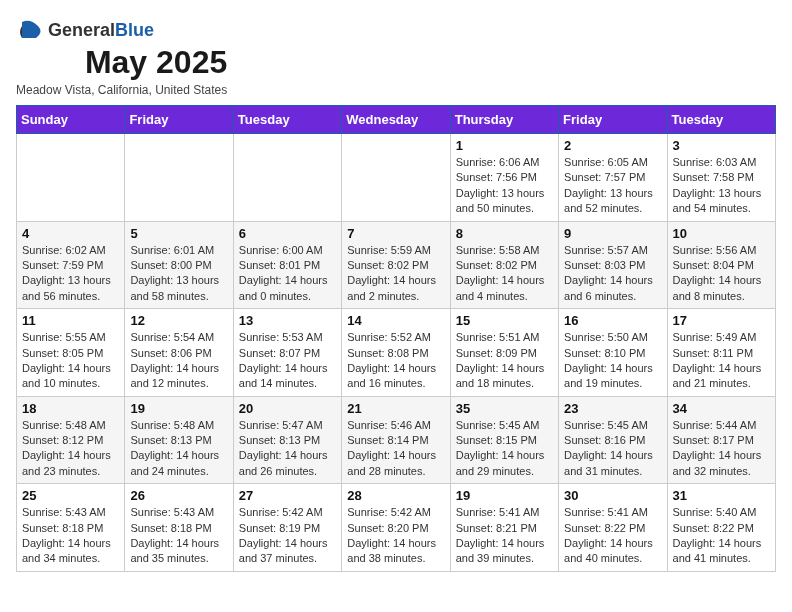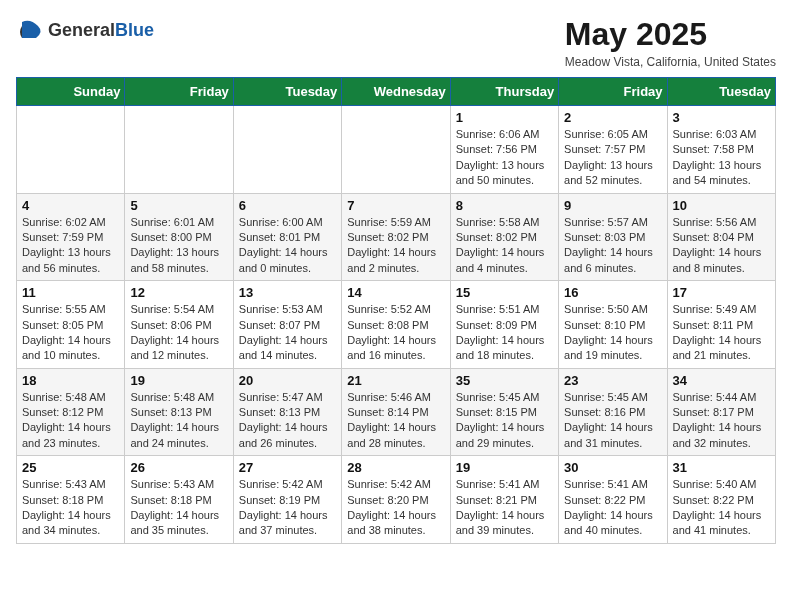--- a/index.html
+++ b/index.html
@@ -8,20 +8,21 @@
       background: #fff;
       width: 792px;
       min-height: 612px;
       padding: 16px;
     }
     .header-area {
       display: flex;
       align-items: flex-start;
       justify-content: space-between;
       margin-bottom: 8px;
+      flex-direction: column;
     }
     .logo {
       display: flex;
       align-items: center;
       gap: 4px;
     }
     .logo-text-general {
       font-size: 18px;
       font-weight: bold;
       color: #333;
@@ -29,44 +30,44 @@
     .logo-text-blue {
       font-size: 18px;
       font-weight: bold;
       color: #1a5fa8;
     }
     .logo-icon {
       width: 28px;
       height: 28px;
     }
     .title-area {
-      text-align: left;
+      text-align: right;
     }
     .main-title {
       font-size: 32px;
       font-weight: bold;
       color: #1a1a1a;
     }
     .subtitle {
       font-size: 12px;
       color: #444;
       margin-top: 2px;
     }
     .calendar {
       width: 100%;
       border-collapse: collapse;
       border: 1px solid #ccc;
     }
     .calendar th {
-      background-color: #15803d;
+      background-color: #6d28d9;
       color: #fff;
       font-size: 13px;
       font-weight: bold;
       padding: 6px 4px;
-      text-align: right;
+      text-align: left;
       border: 1px solid #1a5fa8;
     }
     .calendar td {
       vertical-align: top;
       border: 1px solid #ccc;
       padding: 4px 5px;
       width: 108px;
       min-height: 80px;
       font-size: 10.5px;
       color: #222;

